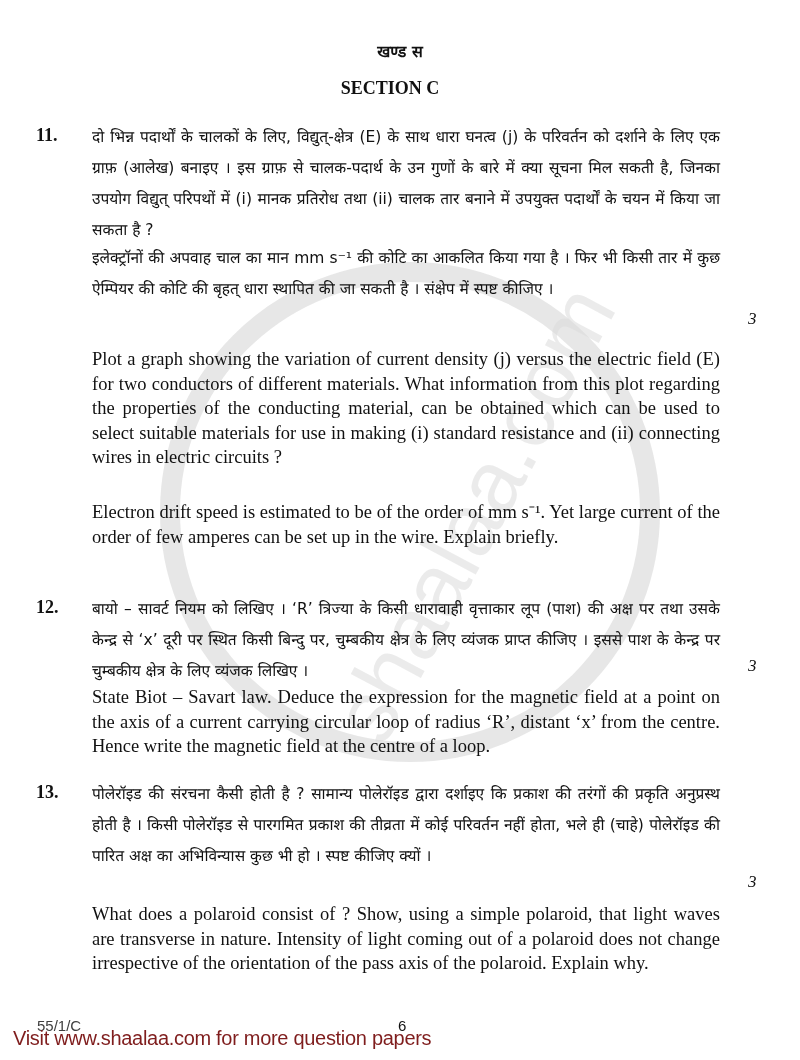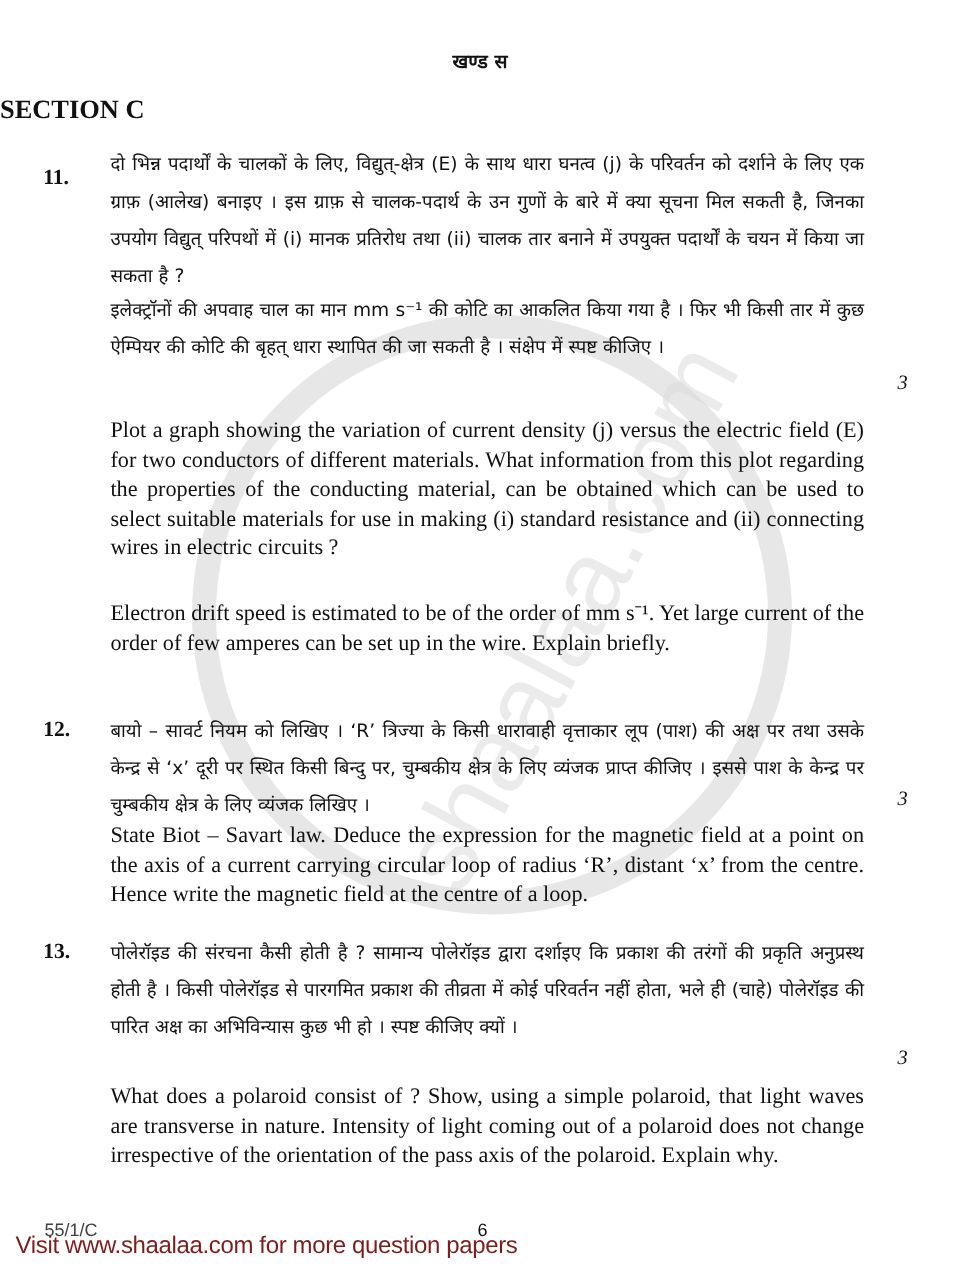--- a/index.html
+++ b/index.html
@@ -58,23 +58,24 @@
       text-align: center;
       font-family: "DejaVu Sans", sans-serif;
       font-weight: bold;
       font-size: 16px;
     }
     .section-en {
       position: absolute;
       left: 0;
       width: 780px;
       top: 78px;
+      text-align: center;
       font-family: "Liberation Serif", serif;
       font-weight: bold;
-      font-size: 22px;
+      font-size: 18px;
     }
     .qnum {
       position: absolute;
       left: 36px;
       font-family: "Liberation Serif", serif;
       font-weight: bold;
       font-size: 18px;
     }
     .block {
       position: absolute;
@@ -129,21 +130,21 @@
 <body>
 
 <div class="watermark"></div>
 <div class="watermark-text">shaalaa.com</div>
 
 <div class="content">
 
   <div class="section-hi">खण्ड स</div>
   <div class="section-en">SECTION C</div>
 
-  <div class="qnum" style="top:125px;margin-top:12px;">11.</div>
+  <div class="qnum" style="top:125px;">11.</div>
   <div class="block hi" style="top:122px;">दो भिन्न पदार्थों के चालकों के लिए, विद्युत्-क्षेत्र (E) के साथ धारा घनत्व (j) के परिवर्तन को दर्शाने के लिए एक ग्राफ़ (आलेख) बनाइए । इस ग्राफ़ से चालक-पदार्थ के उन गुणों के बारे में क्या सूचना मिल सकती है, जिनका उपयोग विद्युत् परिपथों में (i) मानक प्रतिरोध तथा (ii) चालक तार बनाने में उपयुक्त पदार्थों के चयन में किया जा सकता है ?</div>
   <div class="block hi" style="top:243px;">इलेक्ट्रॉनों की अपवाह चाल का मान mm s⁻¹ की कोटि का आकलित किया गया है । फिर भी किसी तार में कुछ ऐम्पियर की कोटि की बृहत् धारा स्थापित की जा सकती है । संक्षेप में स्पष्ट कीजिए ।</div>
   <div class="marks" style="top:309px;">3</div>
   <div class="block en" style="top:347px;">Plot a graph showing the variation of current density (j) versus the electric field (E) for two conductors of different materials. What information from this plot regarding the properties of the conducting material, can be obtained which can be used to select suitable materials for use in making (i) standard resistance and (ii) connecting wires in electric circuits ?</div>
   <div class="block en" style="top:500px;">Electron drift speed is estimated to be of the order of mm s⁻¹. Yet large current of the order of few amperes can be set up in the wire. Explain briefly.</div>
 
   <div class="qnum" style="top:597px;">12.</div>
   <div class="block hi" style="top:594px;">बायो – सावर्ट नियम को लिखिए । ‘R’ त्रिज्या के किसी धारावाही वृत्ताकार लूप (पाश) की अक्ष पर तथा उसके केन्द्र से ‘x’ दूरी पर स्थित किसी बिन्दु पर, चुम्बकीय क्षेत्र के लिए व्यंजक प्राप्त कीजिए । इससे पाश के केन्द्र पर चुम्बकीय क्षेत्र के लिए व्यंजक लिखिए ।</div>
   <div class="marks" style="top:656px;">3</div>
   <div class="block en" style="top:685px;">State Biot – Savart law. Deduce the expression for the magnetic field at a point on the axis of a current carrying circular loop of radius ‘R’, distant ‘x’ from the centre. Hence write the magnetic field at the centre of a loop.</div>

